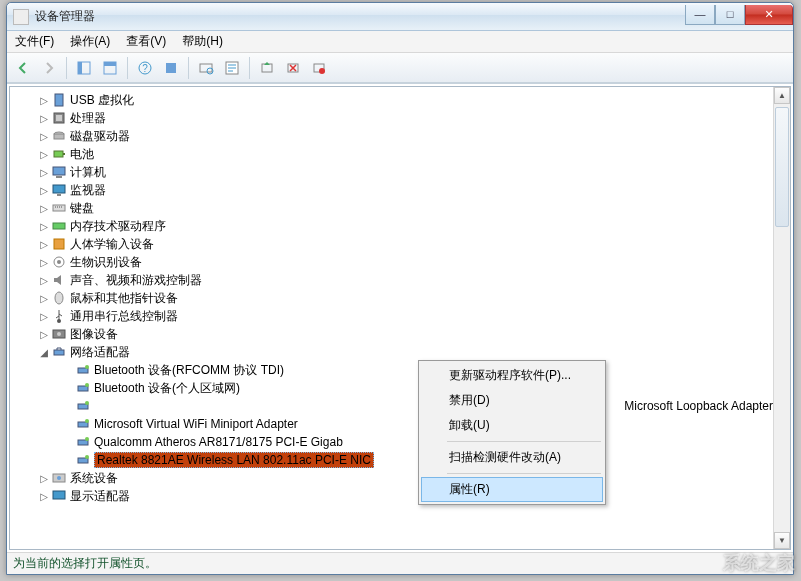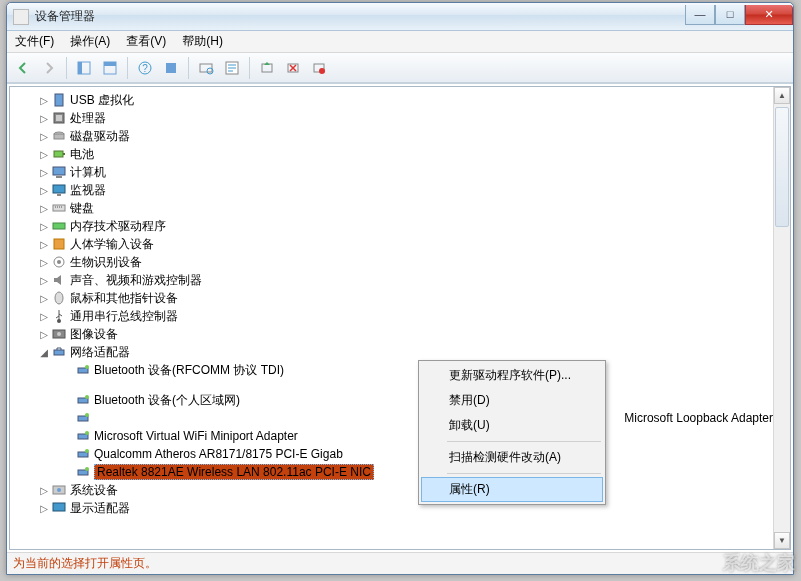--- a/index.html
+++ b/index.html
@@ -21,21 +21,21 @@
   .tree-wrap { flex: 1; border: 1px solid #a9b8c6; margin: 2px; background: #fff; position: relative; overflow: hidden; }
   .tree { position: absolute; inset: 0 17px 0 0; overflow: hidden; padding-top: 4px; background: #fff; }
   .scrollbar { position: absolute; right: 0; top: 0; bottom: 0; width: 17px; background: #f0f0f0; border-left: 1px solid #d8d8d8; }
   .sbtn { height: 17px; background: linear-gradient(#fdfdfd,#e7e7e7); border: 1px solid #c6c6c6; display: flex; align-items: center; justify-content: center; font-size: 8px; color: #555; }
   .sbtn.bottom { position: absolute; bottom: 0; left: 0; right: 0; }
   .thumb { position: absolute; left: 1px; right: 1px; top: 20px; height: 120px; background: linear-gradient(#f4f7fa,#dbe5ee); border: 1px solid #bcccdb; border-radius: 2px; }
   .row { display: flex; align-items: center; height: 18px; font-size: 12px; color: #000; white-space: nowrap; cursor: default; }
   .label.selected { background: #c2410c; border: 1px dotted #7ab7e8; padding: 0 2px; }
   .exp { width: 12px; text-align: center; color: #666; font-size: 10px; user-select: none; }
   .devicon { width: 16px; height: 16px; margin: 0 3px 0 1px; flex-shrink: 0; }
-  .status { height: 22px; background: #f4f4f4; border-top: 1px solid #d8d8d8; font-size: 12px; padding-left: 6px; display: flex; align-items: center; color: #c2410c; }
+  .status { height: 22px; background: #f4f4f4; border-top: 1px solid #d8d8d8; font-size: 12px; padding-left: 6px; display: flex; align-items: center; color: #14532d; }
   .ctxmenu { position: absolute; left: 418px; top: 360px; width: 188px; background: #f2f2f2; border: 1px solid #9a9a9a; box-shadow: 2px 2px 4px rgba(0,0,0,.25); padding: 2px; font-size: 12px; }
   .ctxitem { padding: 4px 10px 4px 28px; cursor: default; }
   .ctxitem.hl { background: #cde8ff; border: 1px solid #7ab7e8; padding: 3px 9px 3px 27px; }
   .ctxsep { height: 1px; background: #d0d0d0; margin: 3px 2px 3px 26px; }
   .watermark { position: absolute; right: 6px; bottom: 6px; font-size: 18px; color: rgba(255,255,255,.55); font-weight: bold; pointer-events: none; text-shadow: 0 0 3px rgba(0,0,0,.4); margin-left: 45px; }
 </style>
 </head>
 <body>
 
 <div class="window">
@@ -244,21 +244,21 @@
             </svg>
             <span class="label">网络适配器</span>
           </div>
           <div class="row" style="padding-left: 64px;">
             <svg class="devicon" viewBox="0 0 16 16">
               <rect x="3" y="6" width="10" height="5" fill="#6aa0d8" stroke="#457"></rect>
               <circle cx="12" cy="5" r="2" fill="#7c5"></circle>
             </svg>
             <span class="label">Bluetooth 设备(RFCOMM 协议 TDI)</span>
           </div>
-          <div class="row" style="padding-left: 64px; margin-top: 12px;">
+          <div class="row" style="padding-left: 64px;">
             <svg class="devicon" viewBox="0 0 16 16">
               <rect x="3" y="6" width="10" height="5" fill="#6aa0d8" stroke="#457"></rect>
               <circle cx="12" cy="5" r="2" fill="#7c5"></circle>
             </svg>
             <span class="label">Bluetooth 设备(个人区域网)</span>
           </div>
           <div class="row" style="padding-left: 64px; justify-content: space-between;">
             <svg class="devicon" viewBox="0 0 16 16">
               <rect x="3" y="6" width="10" height="5" fill="#6aa0d8" stroke="#457"></rect>
               <circle cx="12" cy="5" r="2" fill="#7c5"></circle>

